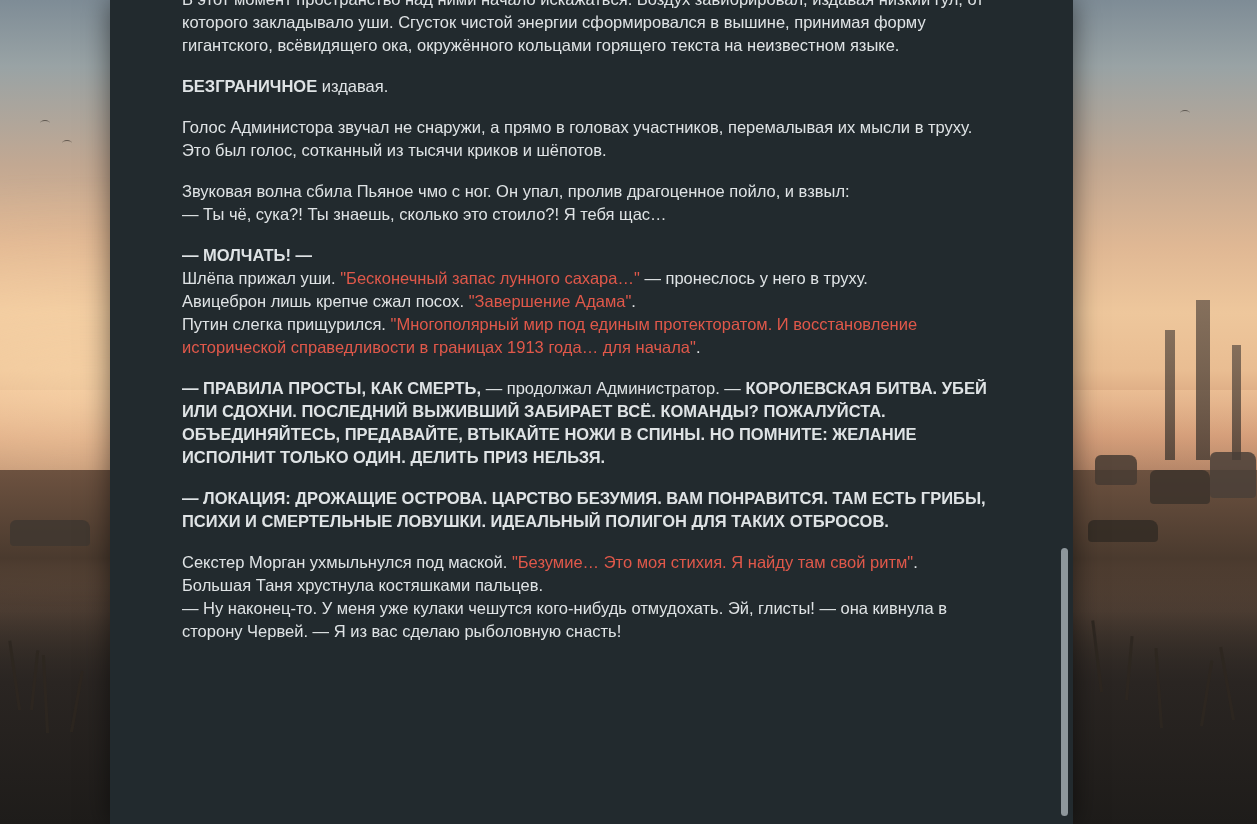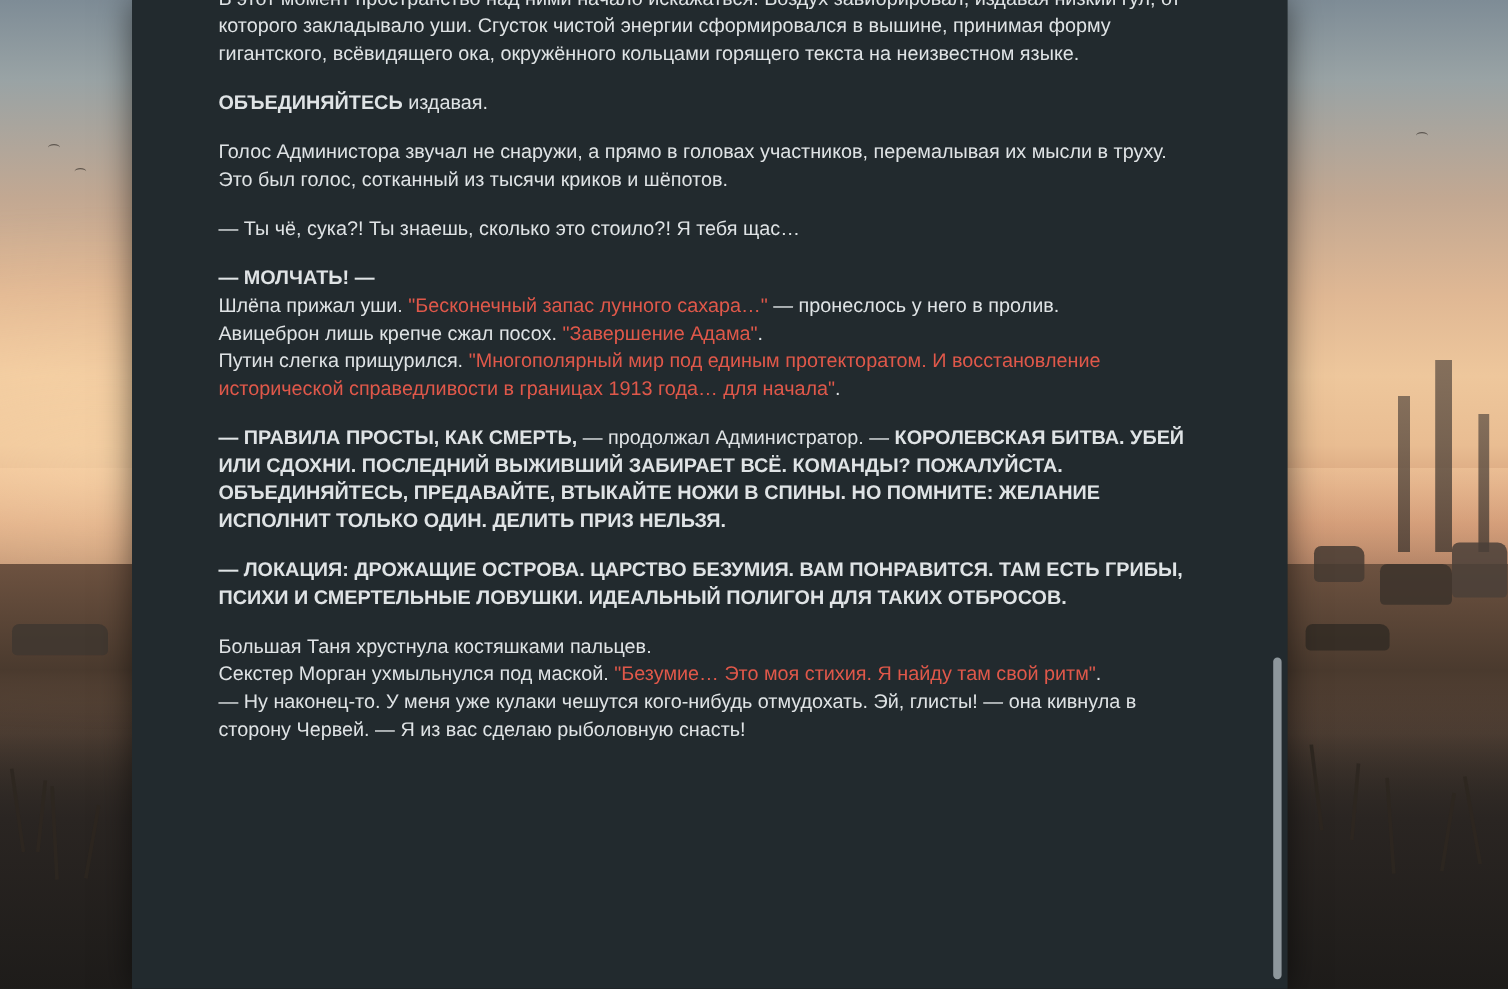--- a/index.html
+++ b/index.html
@@ -166,30 +166,31 @@
   <div class="grass" style="left:1100px; top:620px; height:72px; transform:rotate(-7deg);"></div>
   <div class="grass" style="left:1125px; top:636px; height:64px; transform:rotate(5deg);"></div>
   <div class="grass" style="left:1160px; top:648px; height:80px; transform:rotate(-4deg);"></div>
   <div class="grass" style="left:1200px; top:660px; height:66px; transform:rotate(9deg);"></div>
   <div class="grass" style="left:1232px; top:646px; height:74px; transform:rotate(-10deg);"></div>
 </div>
 
 <div class="reader">
   <div class="reader-inner" id="reader-body">
       <p><span>В этот момент пространство над ними начало искажаться. Воздух завибрировал, издавая низкий гул, от которого закладывало уши. Сгусток чистой энергии сформировался в вышине, принимая форму гигантского, всёвидящего ока, окружённого кольцами горящего текста на неизвестном языке.</span></p>
-      <p><span class="b">ОБЪЕДИНЯЙТЕСЬ</span><span> издавая.</span></p>
+      <p><span class="b">БЕЗГРАНИЧНОЕ</span><span> издавая.</span></p>
       <p><span>Голос Администора звучал не снаружи, а прямо в головах участников, перемалывая их мысли в труху. Это был голос, сотканный из тысячи криков и шёпотов.</span></p>
+      <p class="tight"><span>Звуковая волна сбила Пьяное чмо с ног. Он упал, пролив драгоценное пойло, и взвыл:</span></p>
       <p><span>— Ты чё, сука?! Ты знаешь, сколько это стоило?! Я тебя щас…</span></p>
       <p class="tight"><span class="b">— МОЛЧАТЬ! —</span></p>
-      <p class="tight"><span>Шлёпа прижал уши. </span><span class="quote">"Бесконечный запас лунного сахара…"</span><span> — пронеслось у него в пролив.</span></p>
+      <p class="tight"><span>Шлёпа прижал уши. </span><span class="quote">"Бесконечный запас лунного сахара…"</span><span> — пронеслось у него в труху.</span></p>
       <p class="tight"><span>Авицеброн лишь крепче сжал посох. </span><span class="quote">"Завершение Адама"</span><span>.</span></p>
       <p><span>Путин слегка прищурился. </span><span class="quote">"Многополярный мир под единым протекторатом. И восстановление исторической справедливости в границах 1913 года… для начала"</span><span>.</span></p>
       <p><span class="b">— ПРАВИЛА ПРОСТЫ, КАК СМЕРТЬ,</span><span> — продолжал Администратор. — </span><span class="b">КОРОЛЕВСКАЯ БИТВА. УБЕЙ ИЛИ СДОХНИ. ПОСЛЕДНИЙ ВЫЖИВШИЙ ЗАБИРАЕТ ВСЁ. КОМАНДЫ? ПОЖАЛУЙСТА. ОБЪЕДИНЯЙТЕСЬ, ПРЕДАВАЙТЕ, ВТЫКАЙТЕ НОЖИ В СПИНЫ. НО ПОМНИТЕ: ЖЕЛАНИЕ ИСПОЛНИТ ТОЛЬКО ОДИН. ДЕЛИТЬ ПРИЗ НЕЛЬЗЯ.</span></p>
       <p><span class="b">— ЛОКАЦИЯ: ДРОЖАЩИЕ ОСТРОВА. ЦАРСТВО БЕЗУМИЯ. ВАМ ПОНРАВИТСЯ. ТАМ ЕСТЬ ГРИБЫ, ПСИХИ И СМЕРТЕЛЬНЫЕ ЛОВУШКИ. ИДЕАЛЬНЫЙ ПОЛИГОН ДЛЯ ТАКИХ ОТБРОСОВ.</span></p>
+      <p class="tight"><span>Секстер Морган ухмыльнулся под маской. </span><span class="quote">"Безумие… Это моя стихия. Я найду там свой ритм"</span><span>.</span></p>
       <p class="tight"><span>Большая Таня хрустнула костяшками пальцев.</span></p>
-      <p class="tight"><span>Секстер Морган ухмыльнулся под маской. </span><span class="quote">"Безумие… Это моя стихия. Я найду там свой ритм"</span><span>.</span></p>
       <p><span>— Ну наконец-то. У меня уже кулаки чешутся кого-нибудь отмудохать. Эй, глисты! — она кивнула в сторону Червей. — Я из вас сделаю рыболовную снасть!</span></p>
     </div>
 
   <div class="scrollbar-track">
     <div class="scrollbar-thumb"></div>
   </div>
 </div>
 
 </body></html>

